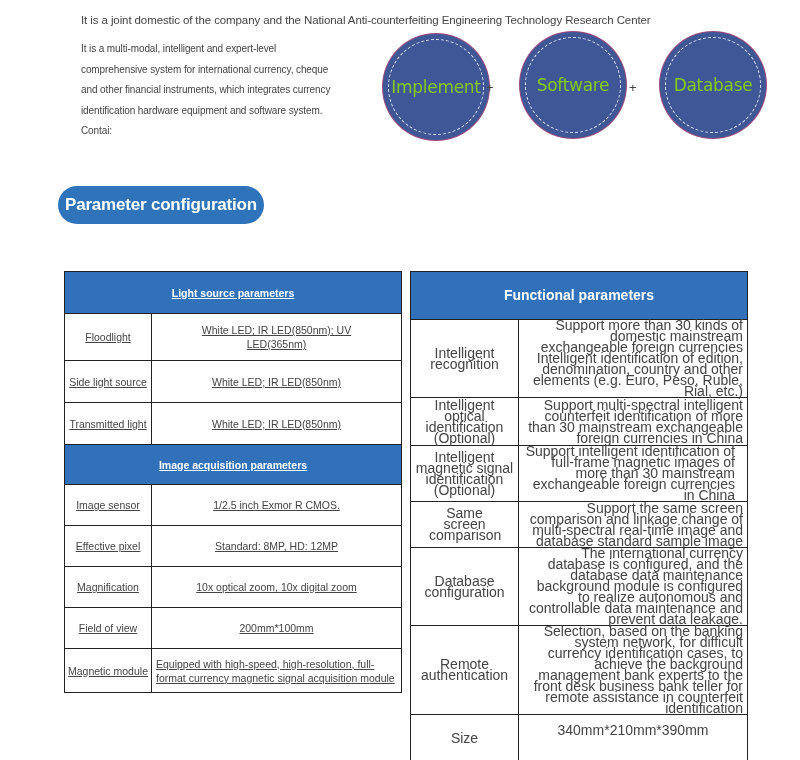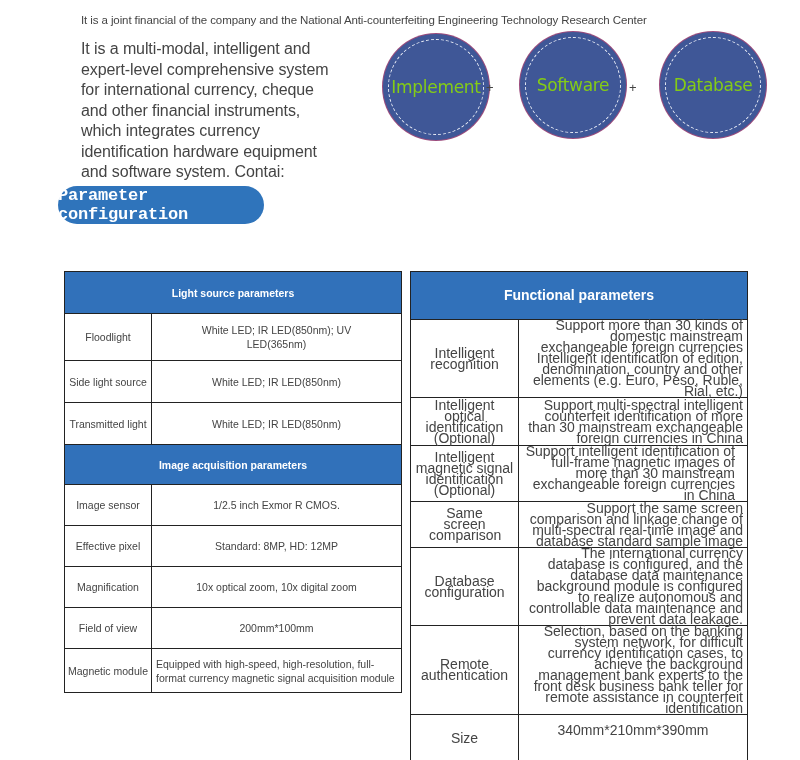--- a/index.html
+++ b/index.html
@@ -1,41 +1,41 @@
 <!DOCTYPE html>
 <html><head>
 <meta charset="utf-8">
 <style>
   html, body { margin:0; padding:0; background:#ffffff; }
   body { width:800px; height:760px; position:relative; overflow:hidden;
          font-family:"Liberation Sans", "DejaVu Sans", sans-serif; color:#333; }
   .intro-line { position:absolute; left:81px; top:14px; font-size:11.5px; color:#444; white-space:nowrap; letter-spacing:-0.1px; }
-  .intro-para { position:absolute; left:81px; top:39px; width:250px; font-size:16px; color:#444; line-height:20.5px; letter-spacing:-0.1px; }
+  .intro-para { position:absolute; left:81px; top:39px; width:250px; font-size:10px; color:#444; line-height:20.5px; letter-spacing:-0.1px; }
   .circle { position:absolute; width:106px; height:106px; border-radius:50%;
             background:#3f5797; box-shadow:0 0 0 1px #9b4c7d; display:flex; align-items:center; justify-content:center; }
   .circle::before { content:""; position:absolute; inset:5px; border:1.6px dashed #e8ecf6; border-radius:50%; }
   .circle span { position:relative; color:#84cc16; font-size:17px; font-family:"DejaVu Sans", sans-serif; letter-spacing:-0.3px; }
   .plus { position:absolute; font-size:13px; color:#444; }
   .pill { position:absolute; left:58px; top:186px; width:206px; height:38px; border-radius:19px;
           background:#2f74bb; color:#fff; font-size:17px; font-weight:bold; display:flex; align-items:center; justify-content:center;
-          font-family:Liberation Mono, monospace; letter-spacing:-0.2px; }
+          font-family:Liberation Sans, sans-serif; letter-spacing:-0.2px; }
   table { position:absolute; border-collapse:collapse; table-layout:fixed; }
   td { border:1.5px solid #222; font-size:10.5px; color:#444; text-align:center; padding:0 4px; line-height:12.5px; }
   td.hdr { background:#3171ba; color:#fff; font-weight:bold; font-size:10.5px; }
   td.val-left { text-align:left; padding-left:6px; }
   #left-table { left:64px; top:271px; width:337px; }
-  #left-table td { font-size:10.5px; line-height:14px; }
+  #left-table td { font-size:10.5px; line-height:14px;text-decoration:underline; }
   #right-table { left:410px; top:271px; width:337px; }
   #right-table td { font-size:14px; line-height:11px;margin-left:24px; }
   #right-table td.val { text-align:right; padding-left:8px; }
 </style>
 </head>
 <body>
 
-<div class="intro-line">It is a joint financial of the company and the National Anti-counterfeiting Engineering Technology Research Center</div>
+<div class="intro-line">It is a joint domestic of the company and the National Anti-counterfeiting Engineering Technology Research Center</div>
 <div class="intro-para">It is a multi-modal, intelligent and expert-level comprehensive system for international currency, cheque and other financial instruments, which integrates currency identification hardware equipment and software system. Contai:</div>
 
 <div class="circle" style="left:383px;top:34px;">
   <span>Implement</span>
 </div>
 <div class="plus" style="left:486px;top:80px;">+</div>
 <div class="circle" style="left:520px;top:32px;">
   <span>Software</span>
 </div>
 <div class="plus" style="left:629px;top:80px;">+</div>

